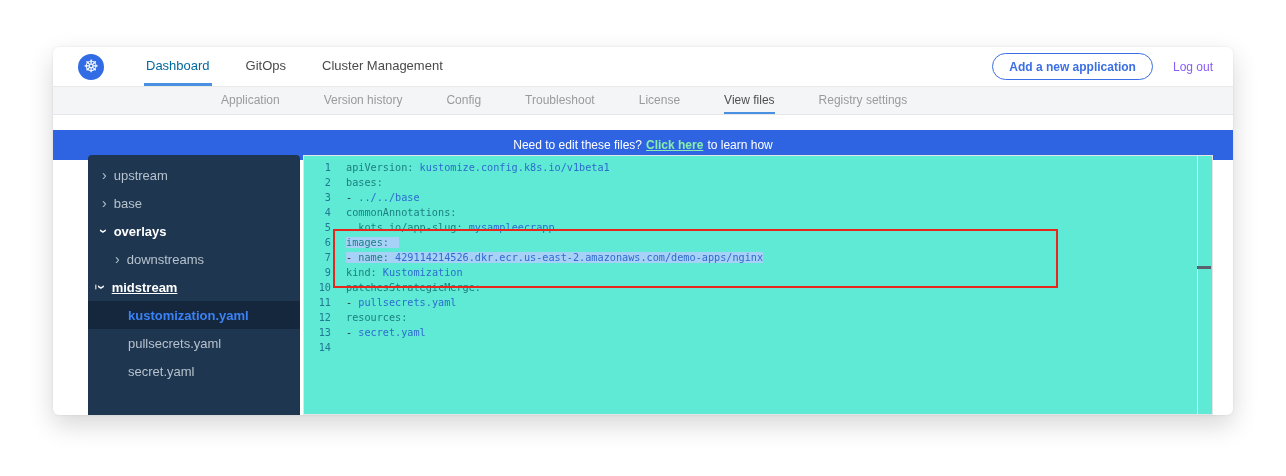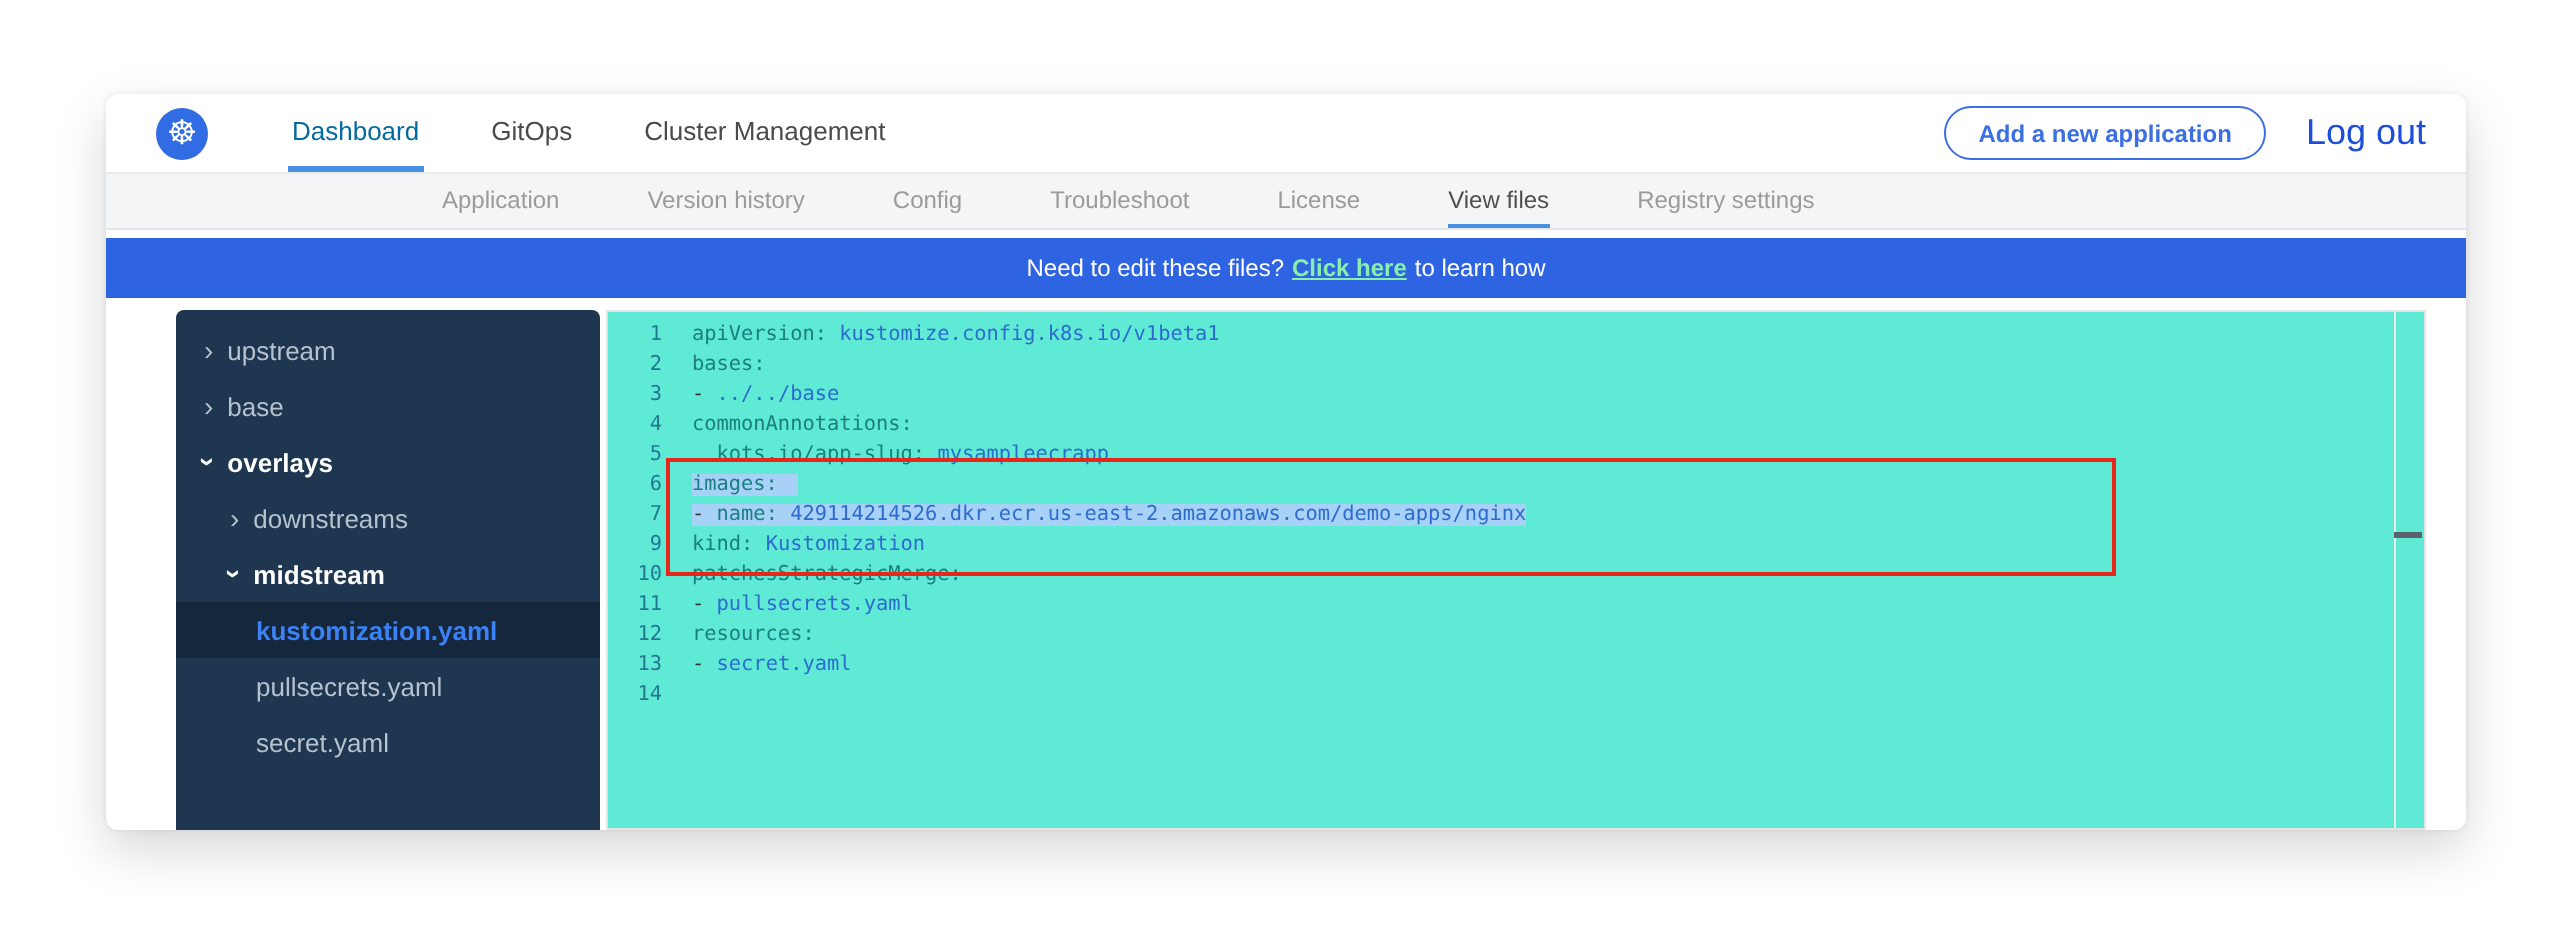--- a/index.html
+++ b/index.html
@@ -17,31 +17,31 @@
           color:#fff; font-size:17px; line-height:26px; text-align:center;
           align-self:center; margin-right:40px; }
   .topnav-tabs { display:flex; gap:32px; }
   .nav-tab { display:flex; align-items:center; font-size:13px; color:#4a4a4a;
              border-bottom:3px solid transparent; padding:0 2px; cursor:pointer; }
   .nav-tab.active { color:#0369a1; border-bottom-color:var(--accent); }
   .topnav-right { margin-left:auto; display:flex; align-items:center; gap:20px; }
   .add-btn { height:27px; padding:0 16px; border:1px solid var(--btn-blue); border-radius:14px;
              background:#fff; color:var(--btn-blue); font-size:12px; font-weight:bold;
              font-family:"Liberation Sans", sans-serif; cursor:pointer; }
-  .logout { font-size:18px; color:#1d4ed8; cursor:pointer; }
+  .logout { font-size:12px; color:#8b5cf6; cursor:pointer; }
 
   
   .subnav { height:28px; background:#f4f5f6; border-bottom:1px solid #e4e6e9;
             display:flex; gap:44px; padding-left:168px; }
   .sub-tab { display:flex; align-items:center; font-size:12px; color:#9b9b9b;
              border-bottom:2px solid transparent; cursor:pointer; }
   .sub-tab.active { color:#4f4f4f; border-bottom-color:var(--accent); }
 
   
-  .banner { margin-top:4px; height:30px; background:var(--banner-bg); color:#fff;
+  .banner { margin-top:15px; height:30px; background:var(--banner-bg); color:#fff;
             display:flex; align-items:center; justify-content:center; font-size:12px; }
   .banner a { color:#86efac; font-weight:bold; text-decoration:underline; margin:0 4px; cursor:pointer; }
 
   
   .content { position:absolute; top:108px; left:35px; right:20px; bottom:0; display:flex; }
 
   .tree { width:212px; height:260px; background:var(--tree-bg); border-radius:4px 4px 0 0;
           padding-top:6px; flex:none; }
   .tree-row { height:28px; display:flex; align-items:center; font-size:13px;
               color:#b6c2cd; cursor:pointer; }
@@ -120,21 +120,21 @@
           <span>base</span>
         </div>
         <div class="tree-row bold" style="padding-left: 14px;">
           <span class="chev down">›</span>
           <span>overlays</span>
         </div>
         <div class="tree-row" style="padding-left: 27px;">
           <span class="chev">›</span>
           <span>downstreams</span>
         </div>
-        <div class="tree-row bold" style="padding-left: 27px;">
+        <div class="tree-row bold" style="padding-left: 12px; text-decoration: underline;">
           <span class="chev down">›</span>
           <span>midstream</span>
         </div>
         <div class="tree-row bold selected" style="padding-left: 40px;">
           <span>kustomization.yaml</span>
         </div>
         <div class="tree-row" style="padding-left: 40px;">
           <span>pullsecrets.yaml</span>
         </div>
         <div class="tree-row" style="padding-left: 40px;">

